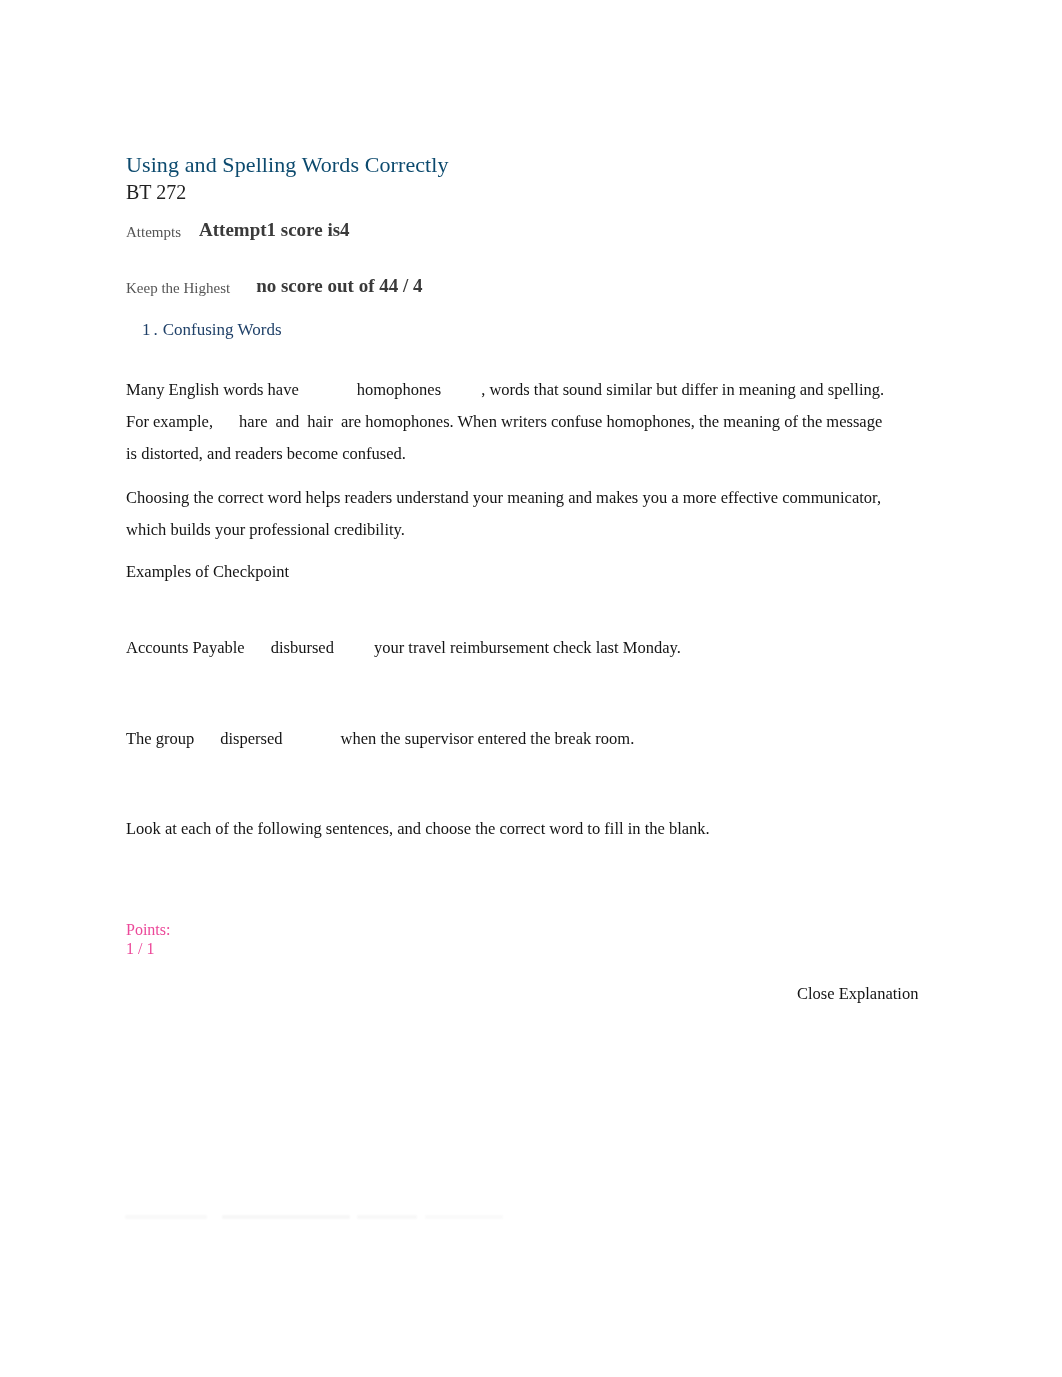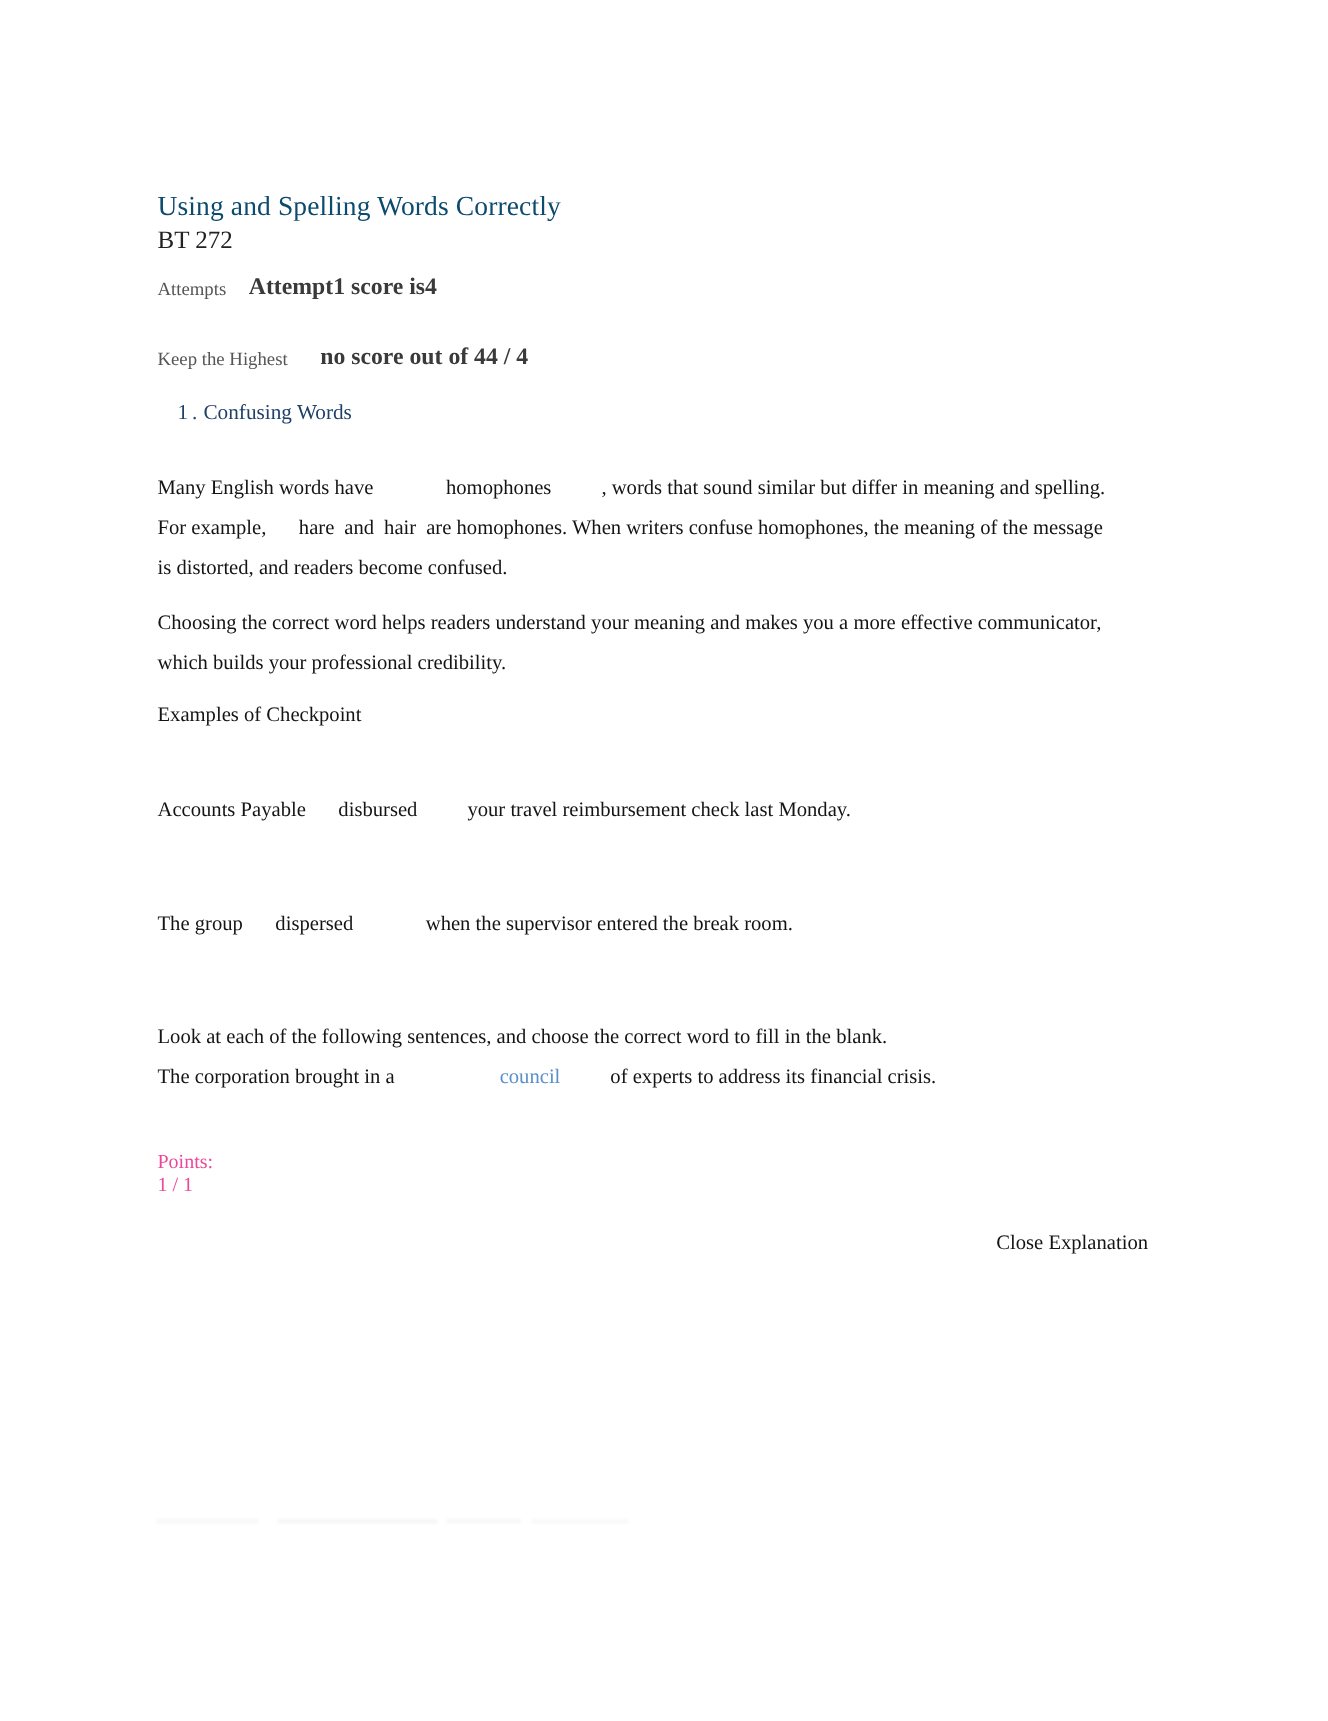--- a/index.html
+++ b/index.html
@@ -219,23 +219,20 @@
 
   <div class="body-block blk-disperse-ex">
     <p class="para"><span>The group</span><span class="gap-m"></span><span>dispersed</span><span class="gap-xl"></span><span>when the supervisor entered the break room.</span></p>
   </div>
 
 
   <div class="body-block blk-instruction">
     <p class="para"><span>Look at each of the following sentences, and choose the correct word to fill in the blank.</span></p>
   </div>
 
-  <div class="body-block blk-question">
-    <p class="para"><span>The corporation brought in a</span><span class="gap-xxl"></span><span class="answer-word">council</span><span class="gap-l"></span><span>of experts to address its financial crisis.</span></p>
-  </div>
 
   <div class="points-block">
     <div>Points:</div>
     <div>1 / 1</div>
   </div>
 
   <div class="close-explanation">Close Explanation</div>
 
   <div class="bottom-artifact">
     <span class="seg s1"></span>

